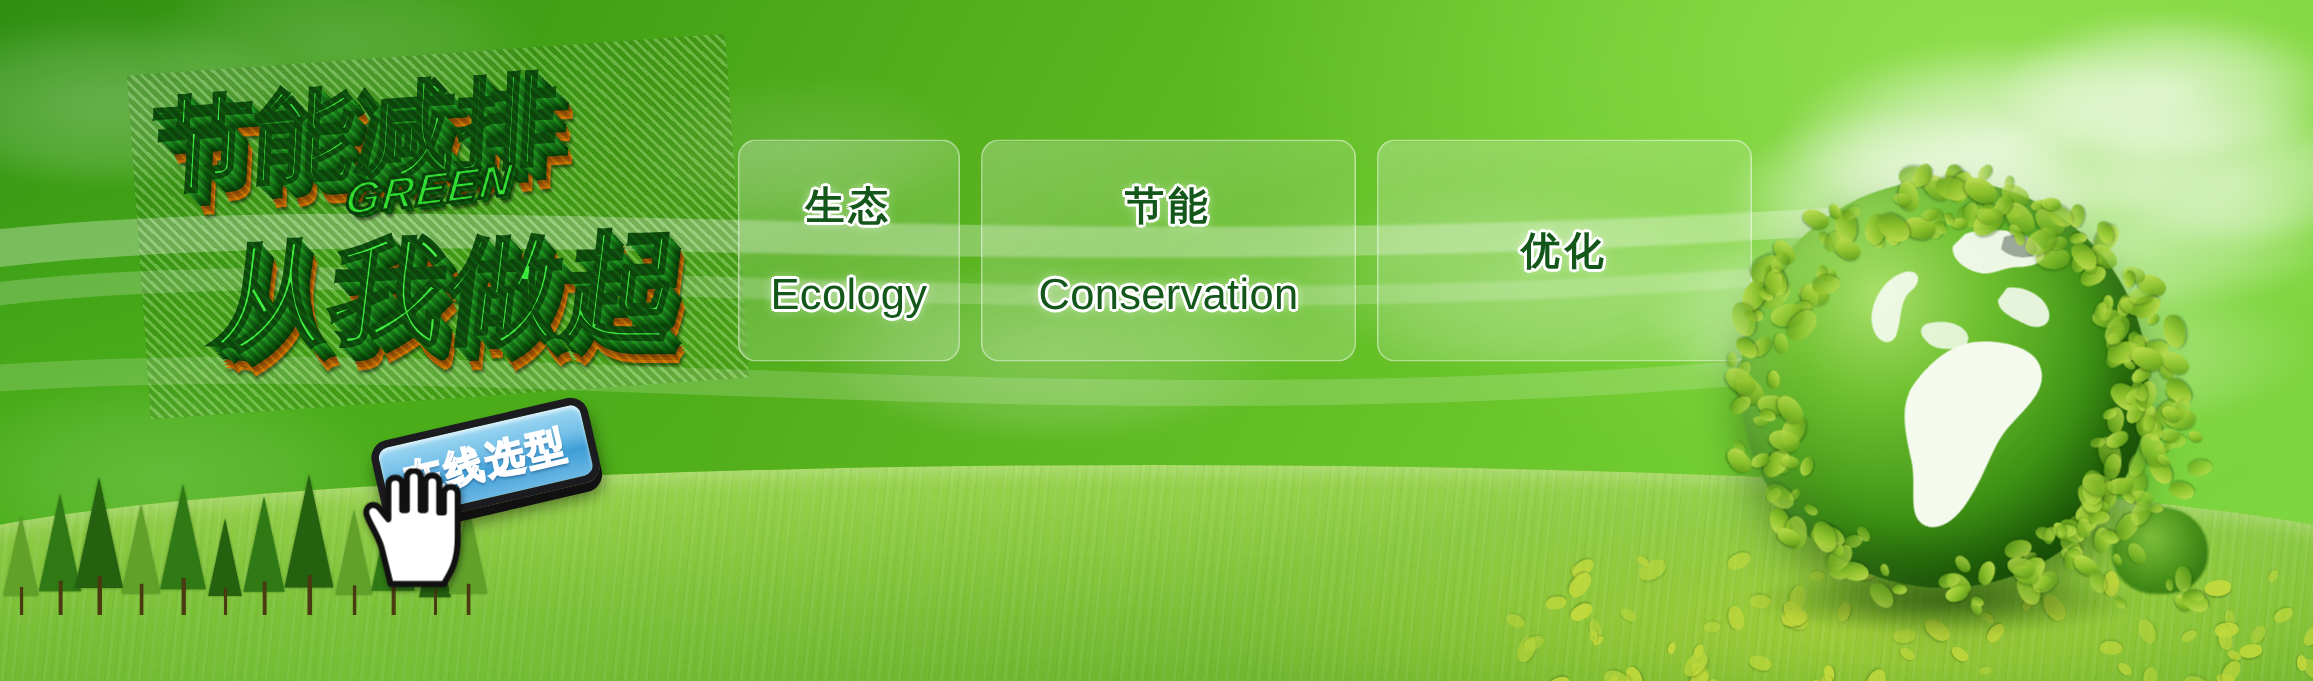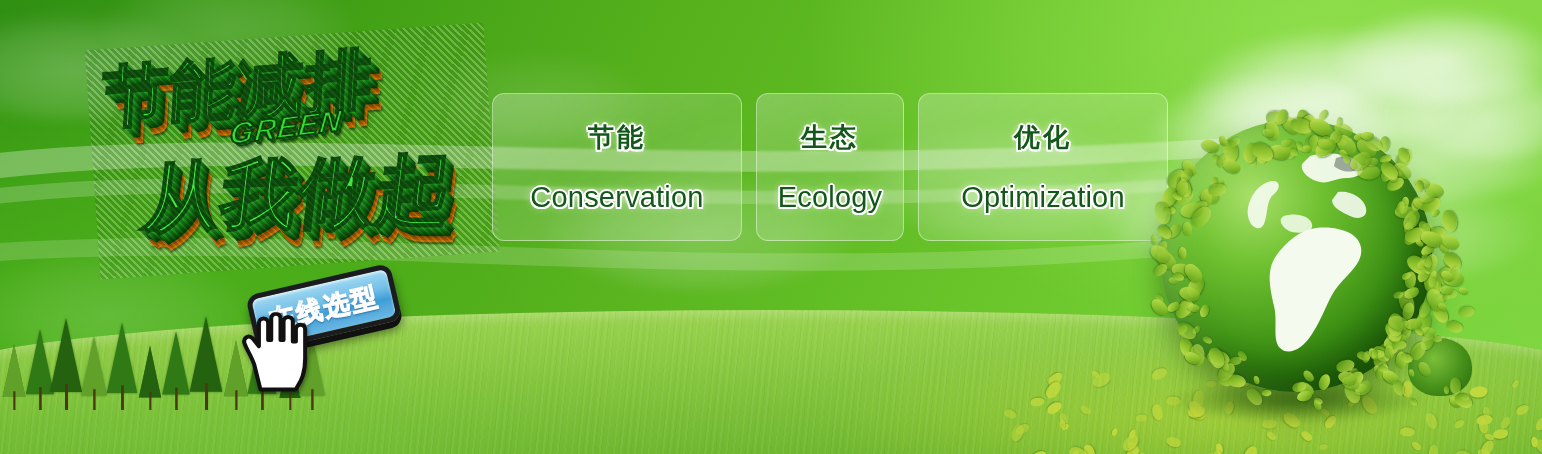--- a/index.html
+++ b/index.html
@@ -411,31 +411,30 @@
       <svg viewBox="0 0 48 52">
         <path d="M13,50 L9,34 C7,28 4,24 3,21 C1,17 5,14 8,17 L12,22 L12,7
                  C12,3 18,3 18,7 L18,18 L20,18 L20,4 C20,0 26,0 26,4 L26,18
                  L28,18 L28,6 C28,2 34,2 34,6 L34,19 L36,19 L36,11
                  C36,7 42,7 42,11 L42,30 C42,42 38,46 36,50 Z" fill="#ffffff" stroke="#111111" stroke-width="2.6" stroke-linejoin="round"></path>
       </svg>
     </div>
   </div>
 
   <div class="cards">
-    <div class="card wide">
-      <span class="card-cn">节能</span>
-      <span class="card-en">Conservation</span>
-    </div>
     <div class="card">
       <span class="card-cn">生态</span>
       <span class="card-en">Ecology</span>
     </div>
     <div class="card wide">
+      <span class="card-cn">节能</span>
+      <span class="card-en">Conservation</span>
+    </div>
+    <div class="card wide">
       <span class="card-cn">优化</span>
-      <span class="card-en">Optimization</span>
     </div>
   </div>
 
 
   <div class="globe-wrap">
     <div class="bush"></div>
     <div class="globe-shadow"></div>
     <div class="globe">
       <svg viewBox="0 0 272 272">
         <g fill="#f4fbee">

